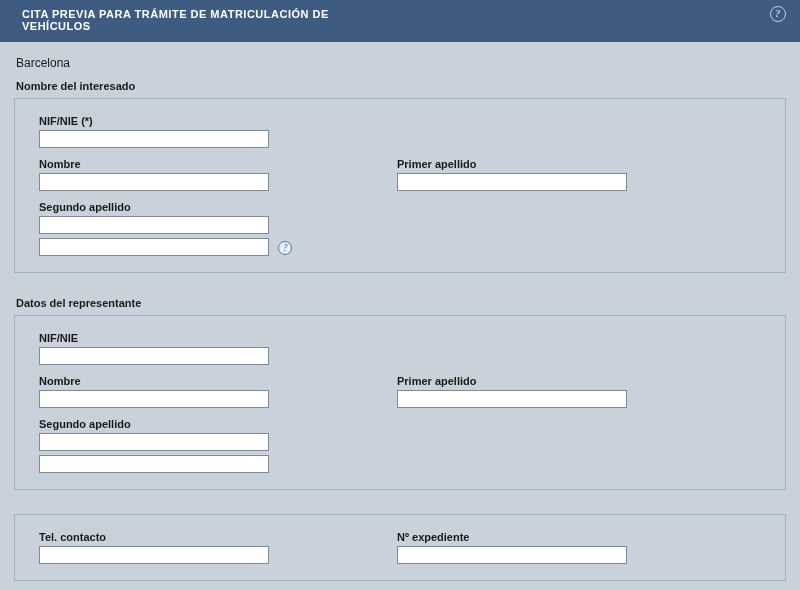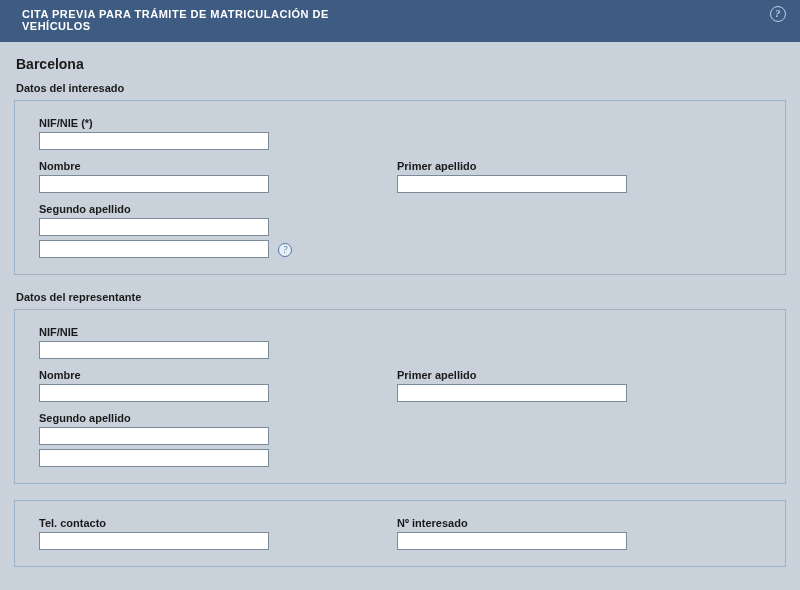--- a/index.html
+++ b/index.html
@@ -35,36 +35,36 @@
     font-style: italic;
     font-size: 11px;
     line-height: 13px;
     text-align: center;
     cursor: pointer;
   }
   .content {
     padding: 10px 14px 14px 14px;
   }
   .location {
-    font-weight: bold;
-    font-size: 14px;
+    font-weight: normal;
+    font-size: 12px;
     margin: 4px 0 10px 2px;
     color: #1a1a1a;
   }
   .section-title {
     font-weight: bold;
     font-size: 11px;
     margin: 6px 0 6px 2px;
     color: #1a1a1a;
   }
   .section-box {
     border: 1px solid #9bb2c6;
     background: #c9d2db;
     padding: 10px 24px 12px 24px;
-    margin-bottom: 16px;
+    margin-bottom: 24px;
   }
   .row {
     display: flex;
     margin-bottom: 4px;
   }
   .col-left { flex: 0 0 338px; padding-right: 0; margin-right: 20px;}
   .col-right { flex: 1; }
   .label {
     font-weight: bold;
     font-size: 11px;
@@ -104,21 +104,21 @@
 <div class="header">
   <span>CITA PREVIA PARA TRÁMITE DE MATRICULACIÓN DE</span><br>
   <span>VEHÍCULOS</span>
   <span class="help">?</span>
 </div>
 
 <div class="content">
 
   <div class="location">Barcelona</div>
 
-  <div class="section-title">Datos del interesado</div>
+  <div class="section-title">Nombre del interesado</div>
   <div class="section-box">
     <div class="row">
       <div class="col-left">
         <span class="label">NIF/NIE (*)</span>
         <input type="text" value="" style="">
       </div>
     </div>
     <div class="row">
       <div class="col-left">
         <span class="label">Nombre</span>
@@ -174,20 +174,20 @@
     </div>
   </div>
 
   <div class="section-box">
     <div class="row">
       <div class="col-left">
         <span class="label">Tel. contacto</span>
         <input type="text" value="" style="">
       </div>
       <div class="col-right">
-        <span class="label">Nº interesado</span>
+        <span class="label">Nº expediente</span>
         <input type="text" value="" style="">
       </div>
     </div>
 
   </div>
 
 </div>
 
 </body></html>

